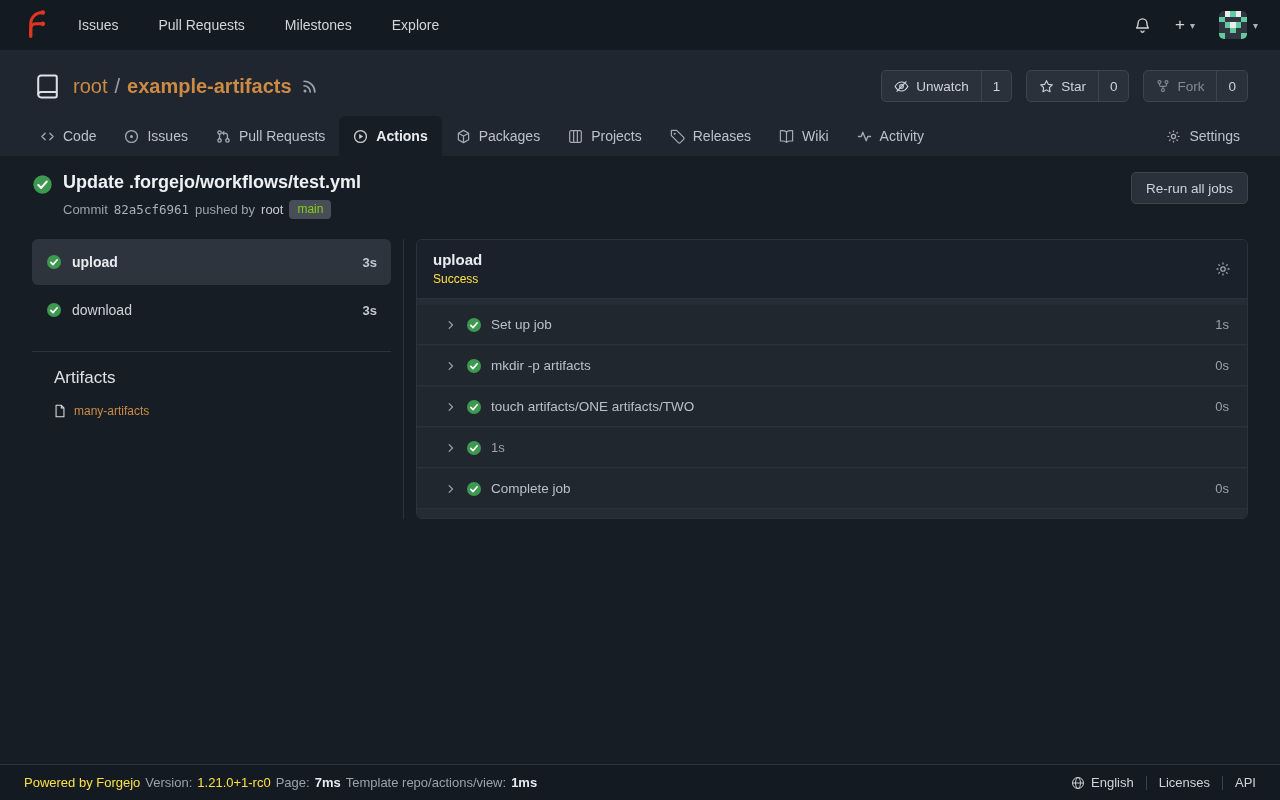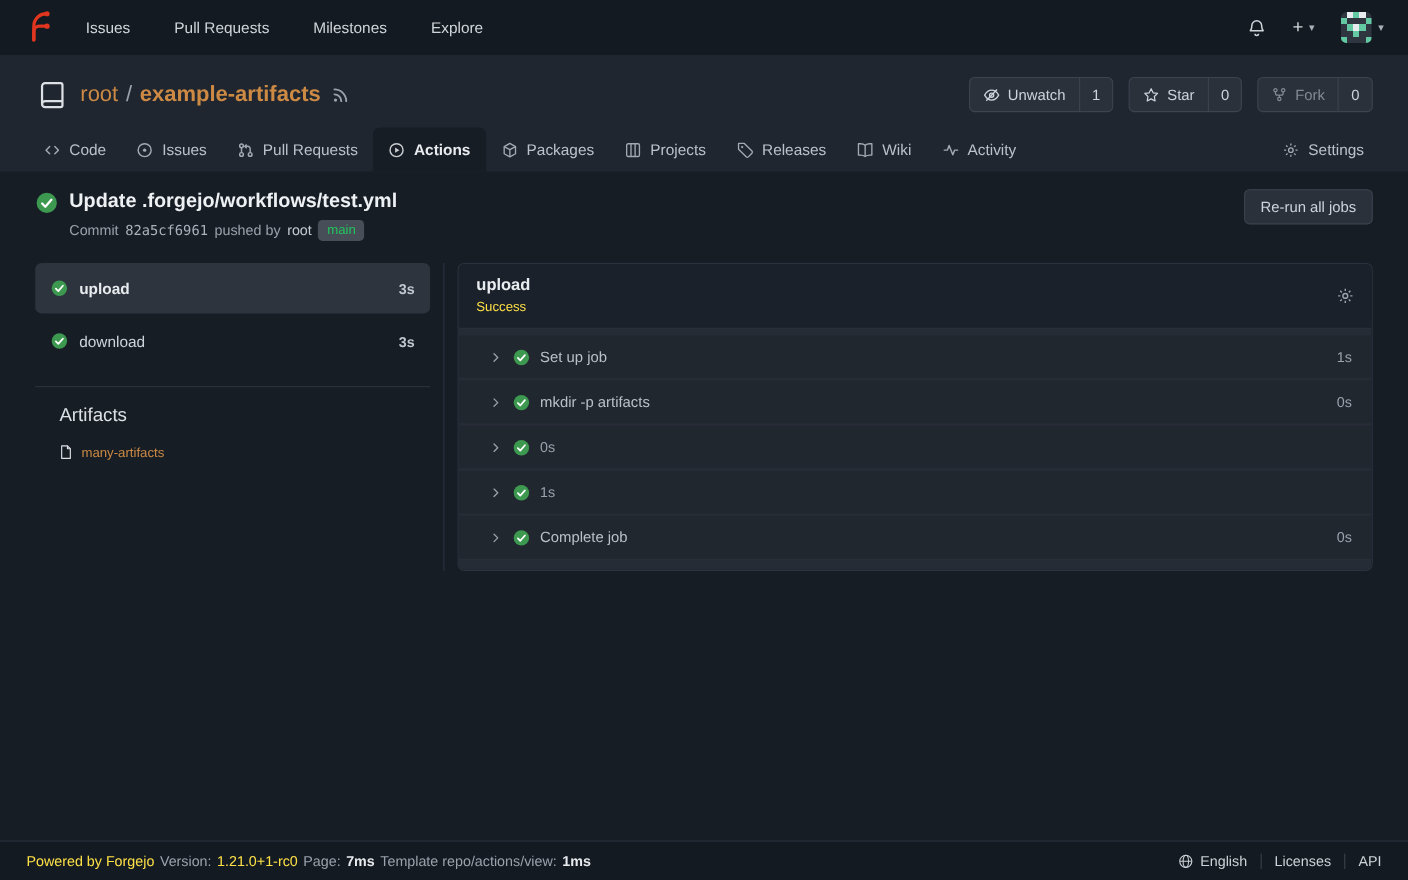--- a/index.html
+++ b/index.html
@@ -65,21 +65,21 @@
 
   
   .content { flex: 1; padding: 16px 32px 0; }
   .run-header { display: flex; align-items: flex-start; margin-bottom: 20px; }
   .run-check { margin-top: 2px; margin-right: 10px; }
   .run-title { font-size: 18px; font-weight: 700; color: #eef1f4; }
   .run-sub { margin-top: 7px; font-size: 13px; color: #9aa2ac; display: flex; align-items: center; gap: 6px; }
   .run-sha { font-family: "DejaVu Sans Mono", monospace; font-size: 12.5px; color: #aab1ba; cursor: pointer; }
   .run-author { color: #c4cad2; cursor: pointer; }
   .branch-badge {
-    background: #474e58; color: #22c55e; font-size: 12px;
+    background: #474e58; color: #84cc16; font-size: 12px;
     padding: 2px 8px 3px; border-radius: 4px; cursor: pointer;
   }
   .rerun-btn {
     margin-left: auto; height: 32px; display: flex; align-items: center;
     background: #2a313b; border: 1px solid #3d4450; border-radius: 5px;
     padding: 0 14px; font-size: 13.5px; color: #cdd3da; cursor: pointer;
   }
 
   
   .run-body { display: flex; align-items: stretch; }
@@ -453,20 +453,21 @@
             <svg viewBox="0 0 16 16" width="12" height="12">
                 <path d="M5.5 3.5L10 8l-4.5 4.5" stroke="#9aa2ac" stroke-width="1.6" fill="none" stroke-linecap="round" stroke-linejoin="round"></path>
               </svg>
           </span>
           <span>
             <svg viewBox="0 0 16 16" width="16" height="16">
                 <circle cx="8" cy="8" r="7" fill="#3d9950"></circle>
                 <path d="M4.8 8.4l2.2 2.2 4.2-4.8" stroke="#fff" stroke-width="1.6" fill="none" stroke-linecap="round" stroke-linejoin="round"></path>
               </svg>
           </span>
+          <span class="step-name">touch artifacts/ONE artifacts/TWO</span>
           <span class="step-dur">0s</span>
         </div>
         <div class="step-row">
           <span>
             <svg viewBox="0 0 16 16" width="12" height="12">
                 <path d="M5.5 3.5L10 8l-4.5 4.5" stroke="#9aa2ac" stroke-width="1.6" fill="none" stroke-linecap="round" stroke-linejoin="round"></path>
               </svg>
           </span>
           <span>
             <svg viewBox="0 0 16 16" width="16" height="16">

